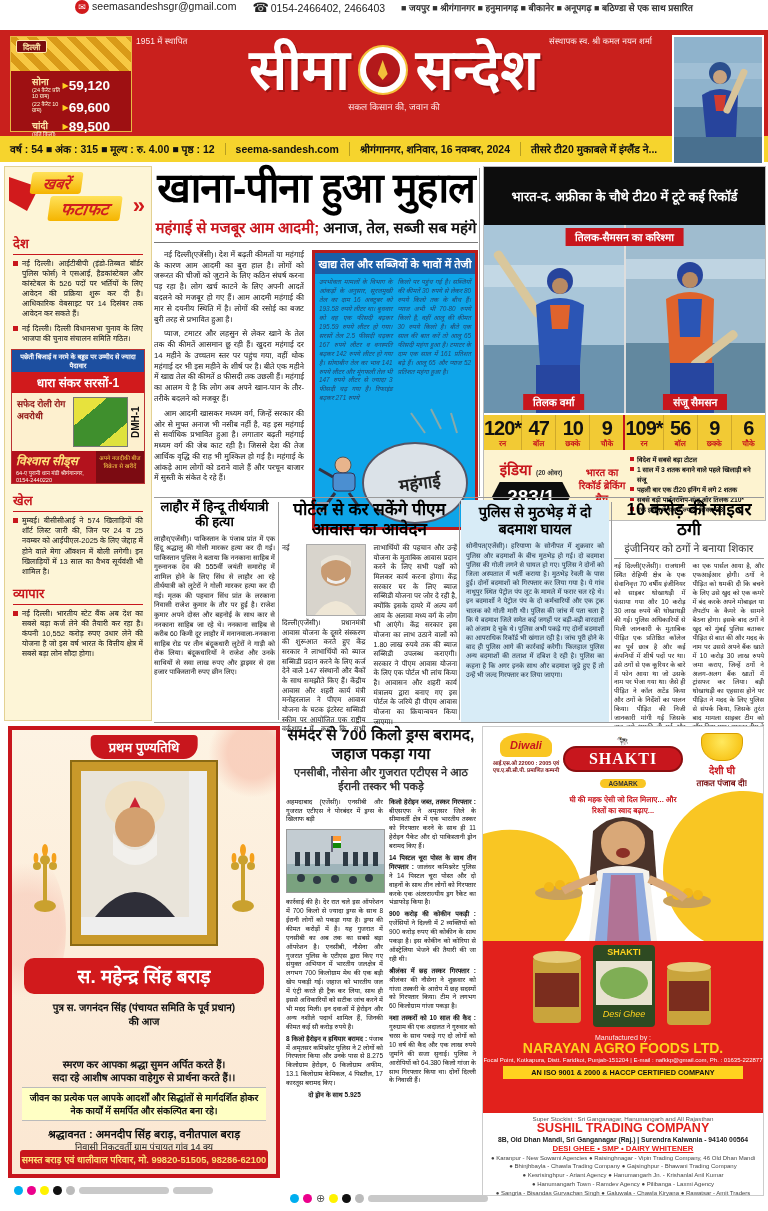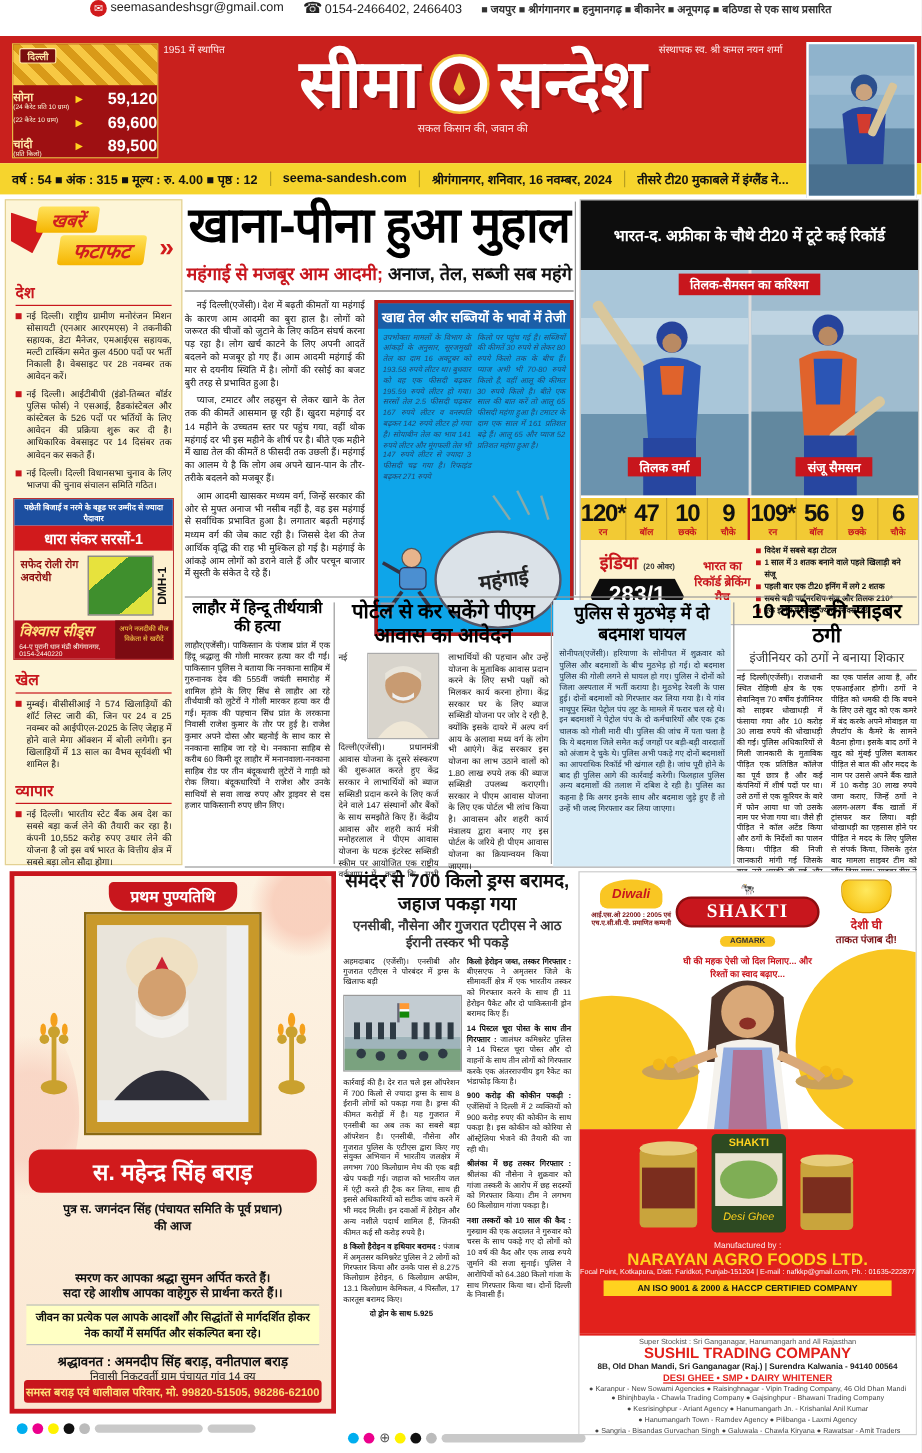--- a/index.html
+++ b/index.html
@@ -14,21 +14,21 @@
            font-size:9px;align-items:center;justify-content:center;margin-right:3px}
   .phico{font-size:13px;margin-right:2px}
   .cities{font-size:9px;color:#333;font-weight:bold}
 
   
   .masthead{position:absolute;top:30px;left:0;width:768px;height:106px;background:#c9201d}
   .goldbox{position:absolute;left:10px;top:6px;width:120px;height:94px;background:#9e1012;border:1px solid #e8b942}
   .gb-img{height:34px;background:repeating-linear-gradient(45deg,#f7c843 0 7px,#d99a18 7px 14px);position:relative}
   .gb-city{position:absolute;top:3px;left:5px;background:#7a0d0f;color:#ffe9a8;font-size:8px;
            padding:0 6px;border:1px solid #ffe9a8;border-radius:2px;font-weight:bold}
-  .gb-row{display:flex;align-items:center;padding:1px 0 0;color:#fff}
+  .gb-row{display:flex;align-items:center;padding:1px 21px 0;color:#fff}
   .gb-lab{width:52px;line-height:1}
   .gb-lab b{font-size:9.5px;color:#ffe9a8}
   .gb-sub{display:block;font-size:5.5px;color:#ffd}
   .gb-arr{color:#ffd21f;font-size:8px}
   .gb-val{margin-left:auto;font-size:13.5px;font-weight:bold}
   .mast-center{position:absolute;left:132px;right:112px;top:0;height:106px;text-align:center;color:#fff}
   .mast-meta{display:flex;justify-content:space-between;font-size:8.5px;padding:5px 4px 0;color:#ffe9e9}
   .mast-title{font-size:56px;font-weight:bold;line-height:1;display:flex;align-items:center;
               justify-content:center;gap:8px;margin-top:-4px;text-shadow:2px 2px 0 rgba(60,0,0,.35)}
   .emblem{width:46px;height:46px;border-radius:50%;background:#fff;display:flex;align-items:center;
@@ -92,21 +92,21 @@
   .cartoon{position:relative;height:120px;margin-top:2px}
   .cartoon-label{position:absolute;left:84px;top:64px;font-size:17px;font-weight:bold;color:#222;transform:rotate(-8deg)}
 
   
   .cricket{position:absolute;left:483px;top:166px;width:281px;border:1px solid #bbb;background:#fff}
   .ck-head{background:#0d0d0d;color:#fff;font-size:13px;font-weight:bold;text-align:center;padding:20px 2px}
   .ck-photos{position:relative;height:188px;display:flex;gap:2px;background:#ddd}
   .ck-photo{flex:1;position:relative;overflow:hidden}
   .ck-badge{position:absolute;top:3px;left:50%;transform:translateX(-50%);background:#c8161d;color:#fff;
             font-size:10.5px;font-weight:bold;padding:2px 10px;z-index:5;white-space:nowrap}
-  .ck-name{position:absolute;bottom:16px;left:50%;transform:translateX(-50%);background:#c8161d;color:#fff;
+  .ck-name{position:absolute;bottom:3px;left:50%;transform:translateX(-50%);background:#c8161d;color:#fff;
            font-size:10.5px;font-weight:bold;padding:1px 10px;z-index:5;white-space:nowrap}
   .ck-stats{display:flex;background:#f2ca34;border-top:2px solid #fff}
   .ck-cell{flex:1;text-align:center;padding:3px 0 2px;border-right:1px solid #cfa92a}
   .ck-cell:last-child{border-right:none}
   .ck-cell.mid{border-right:2px solid #c8161d}
   .ck-num{font-size:20px;font-weight:bold;letter-spacing:-1px;line-height:1}
   .ck-lab{font-size:7.5px;color:#c8161d;font-weight:bold}
   .ck-bottom{display:flex;background:#fdf3d0;padding:5px 4px;gap:4px;align-items:center}
   .ck-team{width:86px;text-align:center}
   .ck-team-name{color:#c8161d;font-weight:bold;font-size:15px}
@@ -288,21 +288,20 @@
     <span class="pageno">11</span>
     <span class="ibarrow">&gt;</span>
   </div>
 
   <div class="sidebar">
     <div class="sb-logo">
       <span class="sb-r1">खबरें</span>
       <span class="sb-r2">फटाफट</span>
     </div>
     <div class="sb-h">देश</div>
-    <div class="sb-item">नई दिल्ली। राष्ट्रीय ग्रामीण मनोरंजन मिशन सोसायटी (एनआर आरएमएस) ने तकनीकी सहायक, डेटा मैनेजर, एमआईएस सहायक, मल्टी टास्किंग समेत कुल 4500 पदों पर भर्ती निकाली है। वेबसाइट पर 28 नवम्बर तक आवेदन करें।</div>
     <div class="sb-item">नई दिल्ली। आईटीबीपी (इंडो-तिब्बत बॉर्डर पुलिस फोर्स) ने एसआई, हैडकांस्टेबल और कांस्टेबल के 526 पदों पर भर्तियों के लिए आवेदन की प्रक्रिया शुरू कर दी है। आधिकारिक वेबसाइट पर 14 दिसंबर तक आवेदन कर सकते हैं।</div>
     <div class="sb-item">नई दिल्ली। दिल्ली विधानसभा चुनाव के लिए भाजपा की चुनाव संचालन समिति गठित।</div>
 
     <div class="seed">
       <div class="seed-top">पछेती बिजाई व नरमे के बड्डड पर उम्मीद से ज्यादा पैदावार</div>
       <div class="seed-name">धारा संकर सरसों-1</div>
       <div class="seed-body">
         <div class="seed-feat">सफेद रोली रोग अवरोधी</div>
         <div class="seed-pack"></div>
         <div class="seed-code">DMH-1</div>

